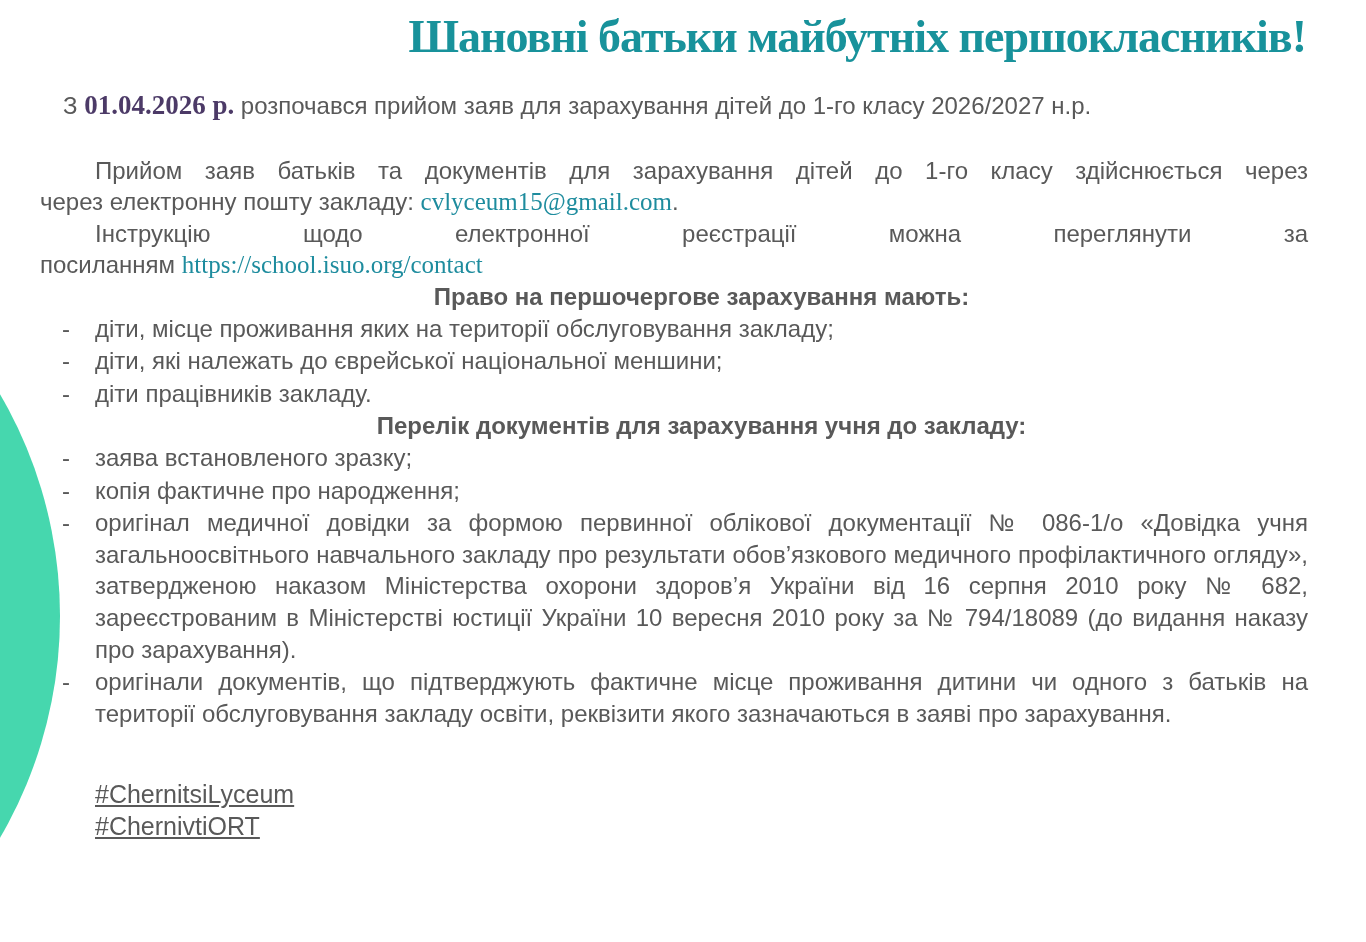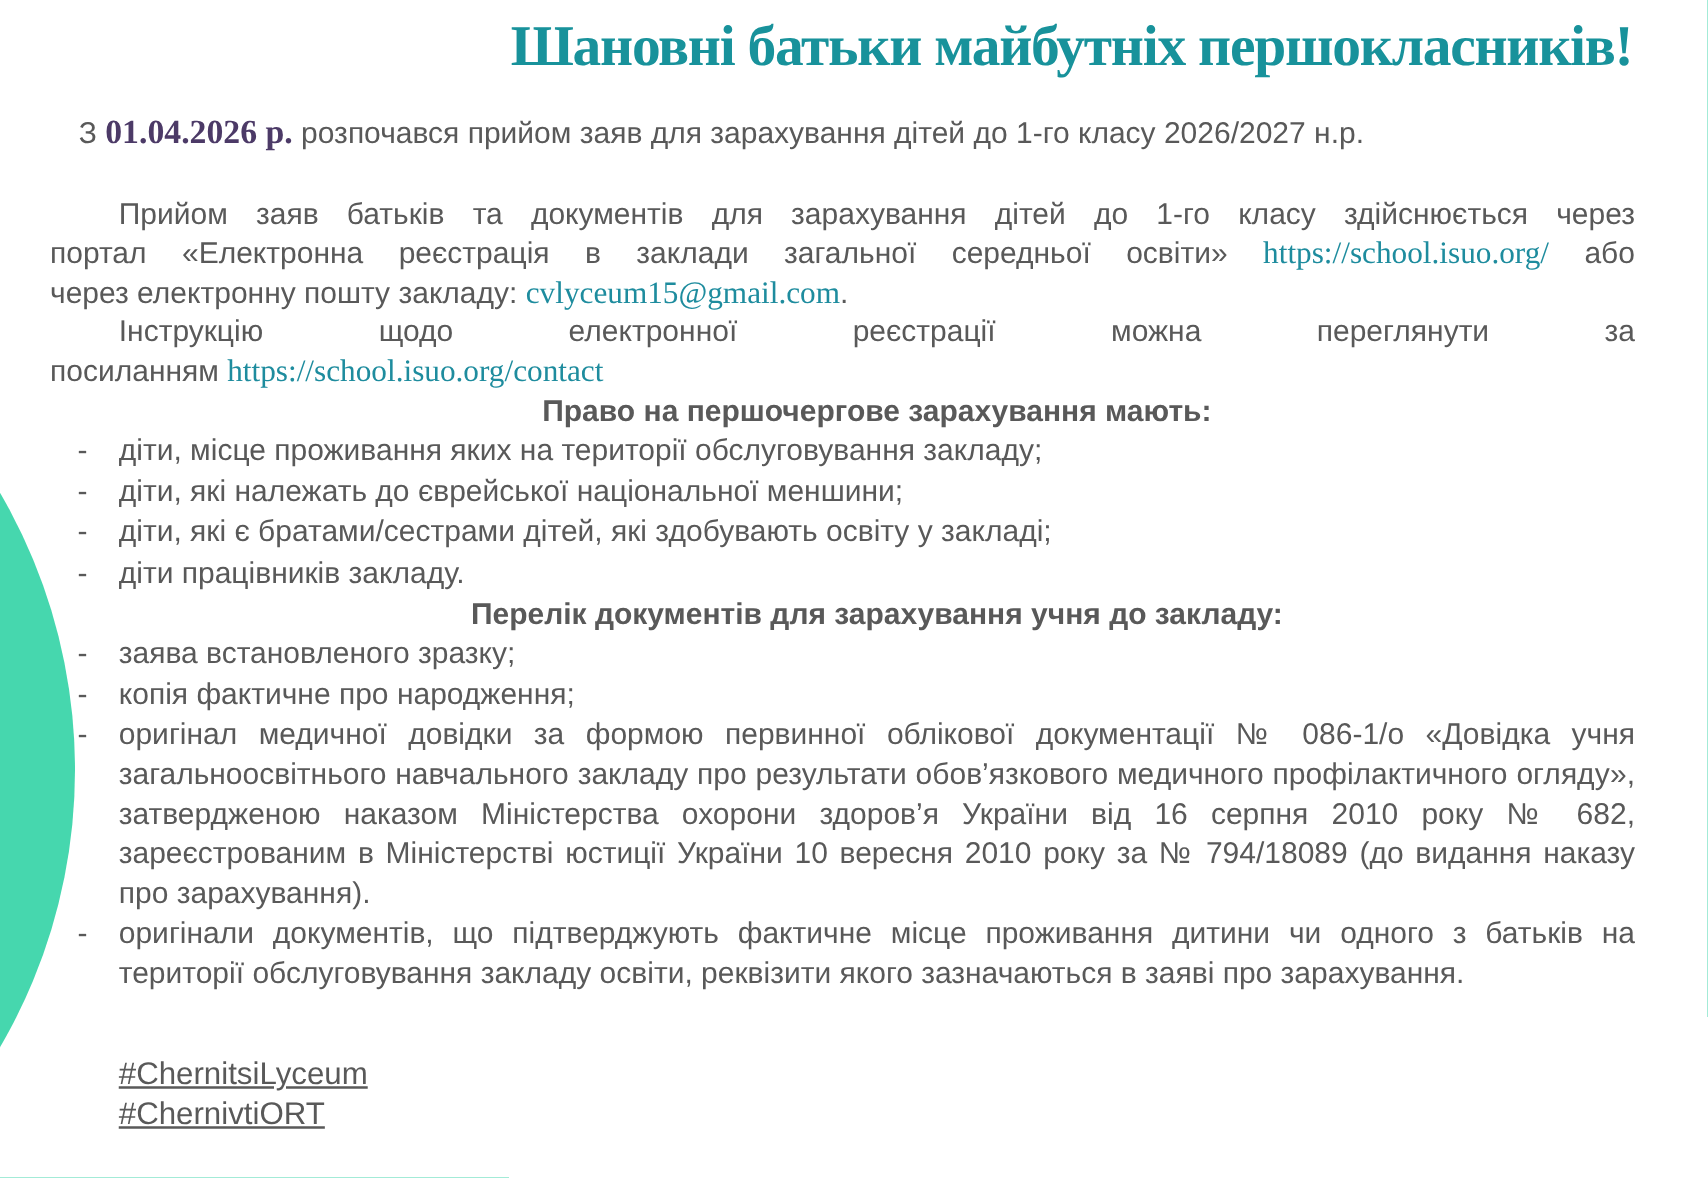--- a/index.html
+++ b/index.html
@@ -98,30 +98,28 @@
 
 <div class="circle-decor"></div>
 
 <h1 class="page-title">Шановні батьки майбутніх першокласників!</h1>
 
 <div class="content">
 
   <p class="intro"><span>З </span><span class="date">01.04.2026 р.</span><span> розпочався прийом заяв для зарахування дітей до 1-го класу 2026/2027 н.р.</span></p>
 
   <p class="jl ind gap-top">Прийом заяв батьків та документів для зарахування дітей до 1-го класу здійснюється через</p>
-  <p class="jl"><span>портал «Електронна реєстрація в заклади загальної середньої освіти»</span> <a class="doclink">https://school.isuo.org/</a> <span>або</span></p>
   <p class="ll"><span>через електронну пошту закладу:</span> <a class="doclink">cvlyceum15@gmail.com</a><span>.</span></p>
 
   <p class="jl ind">Інструкцію щодо електронної реєстрації можна переглянути за</p>
   <p class="ll"><span>посиланням</span> <a class="doclink" id="instr-link"></a><a class="doclink">https://school.isuo.org/contact</a></p>
 
   <p class="subhead">Право на першочергове зарахування мають:</p>
   <div class="item"><span>діти, місце проживання яких на території обслуговування закладу;</span></div>
   <div class="item"><span>діти, які належать до єврейської національної меншини;</span></div>
-  <div class="item"><span>діти, які є братами/сестрами дітей, які здобувають освіту у закладі;</span></div>
   <div class="item"><span>діти працівників закладу.</span></div>
 
   <p class="subhead">Перелік документів для зарахування учня до закладу:</p>
   <div class="item"><span>заява встановленого зразку;</span></div>
   <div class="item"><span>копія фактичне про народження;</span></div>
   <div class="item"><span>оригінал медичної довідки за формою первинної облікової документації № 086-1/о «Довідка учня загальноосвітнього навчального закладу про результати обов’язкового медичного профілактичного огляду», затвердженою наказом Міністерства охорони здоров’я України від 16 серпня 2010 року № 682, зареєстрованим в Міністерстві юстиції України 10 вересня 2010 року за № 794/18089 (до видання наказу про зарахування).</span></div>
   <div class="item"><span>оригінали документів, що підтверджують фактичне місце проживання дитини чи одного з батьків на території обслуговування закладу освіти, реквізити якого зазначаються в заяві про зарахування.</span></div>
 
   <div class="hashtags">
     <a class="hashtag">#ChernitsiLyceum</a>

